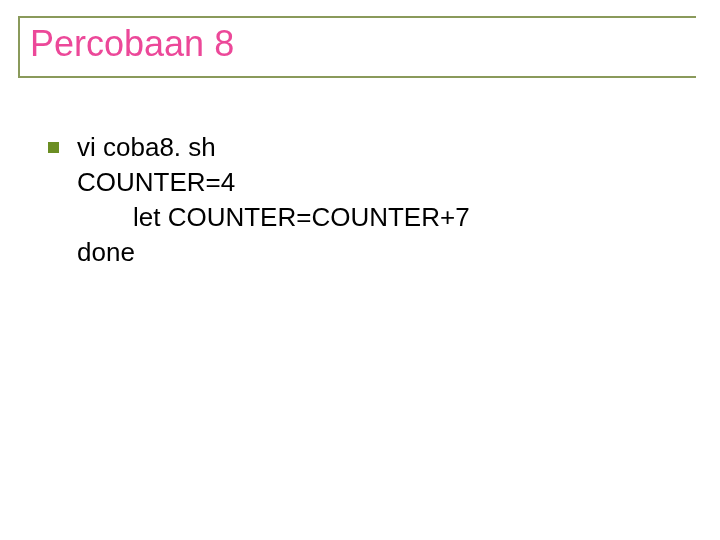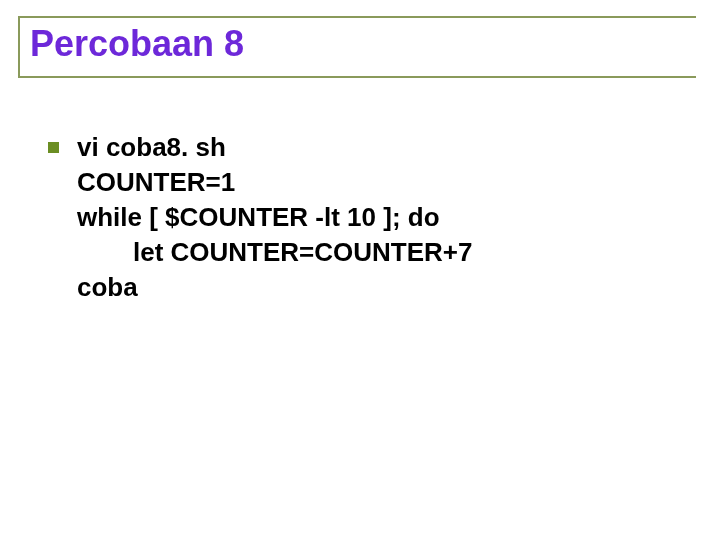--- a/index.html
+++ b/index.html
@@ -46,36 +46,35 @@
     right: 0;
     border-top: 2px solid #8a9a5b;
   }
   .title-text {
     position: absolute;
     left: 10px;
     top: 6px;
     background: #ffffff;
     padding: 0 10px 4px 2px;
     font-size: 36px;
-    font-weight: 700;
-    color: #6d28d9;
+    font-weight: 400;
+    color: #ec4899;
     line-height: 1.2;
   }
   .body {
     position: absolute;
     left: 48px;
     top: 130px;
     right: 48px;
     font-size: 26px;
     line-height: 1.35;
   }
   .item {
     display: flex;
     align-items: flex-start;
-    font-weight: bold;
   }
   .bullet {
     width: 11px;
     height: 11px;
     background: #6b8e23;
     margin-top: 12px;
     margin-right: 18px;
     flex: 0 0 auto;
   }
   .bullet-spacer {
@@ -104,36 +103,32 @@
   <div class="body">
 
     <div class="item">
       <span class="bullet"></span>
       <span class="txt">vi coba8. sh</span>
     </div>
 
 
     <div class="item">
       <span class="bullet-spacer"></span>
-      <span class="txt">COUNTER=1</span>
+      <span class="txt">COUNTER=4</span>
     </div>
 
-    <div class="item">
-      <span class="bullet-spacer"></span>
-      <span class="txt">while [ $COUNTER -lt 10 ]; do</span>
-    </div>
 
 
     <div class="item">
       <span class="bullet-spacer"></span>
       <span class="txt indent">let COUNTER=COUNTER+7</span>
     </div>
 
     <div class="item">
       <span class="bullet-spacer"></span>
-      <span class="txt">coba</span>
+      <span class="txt">done</span>
     </div>
 
 
 
   </div>
 
 </div>
 
 </body></html>

